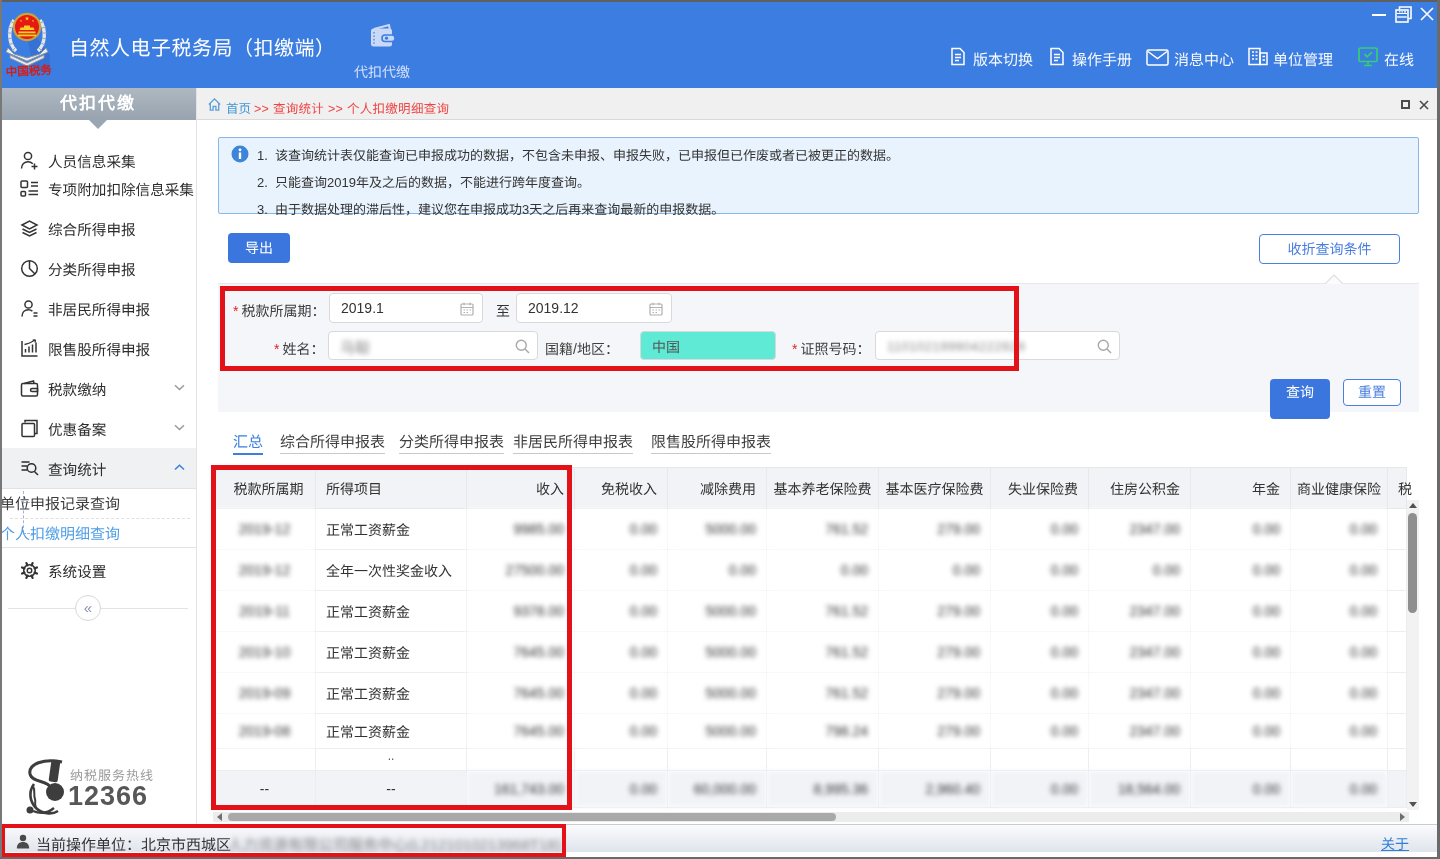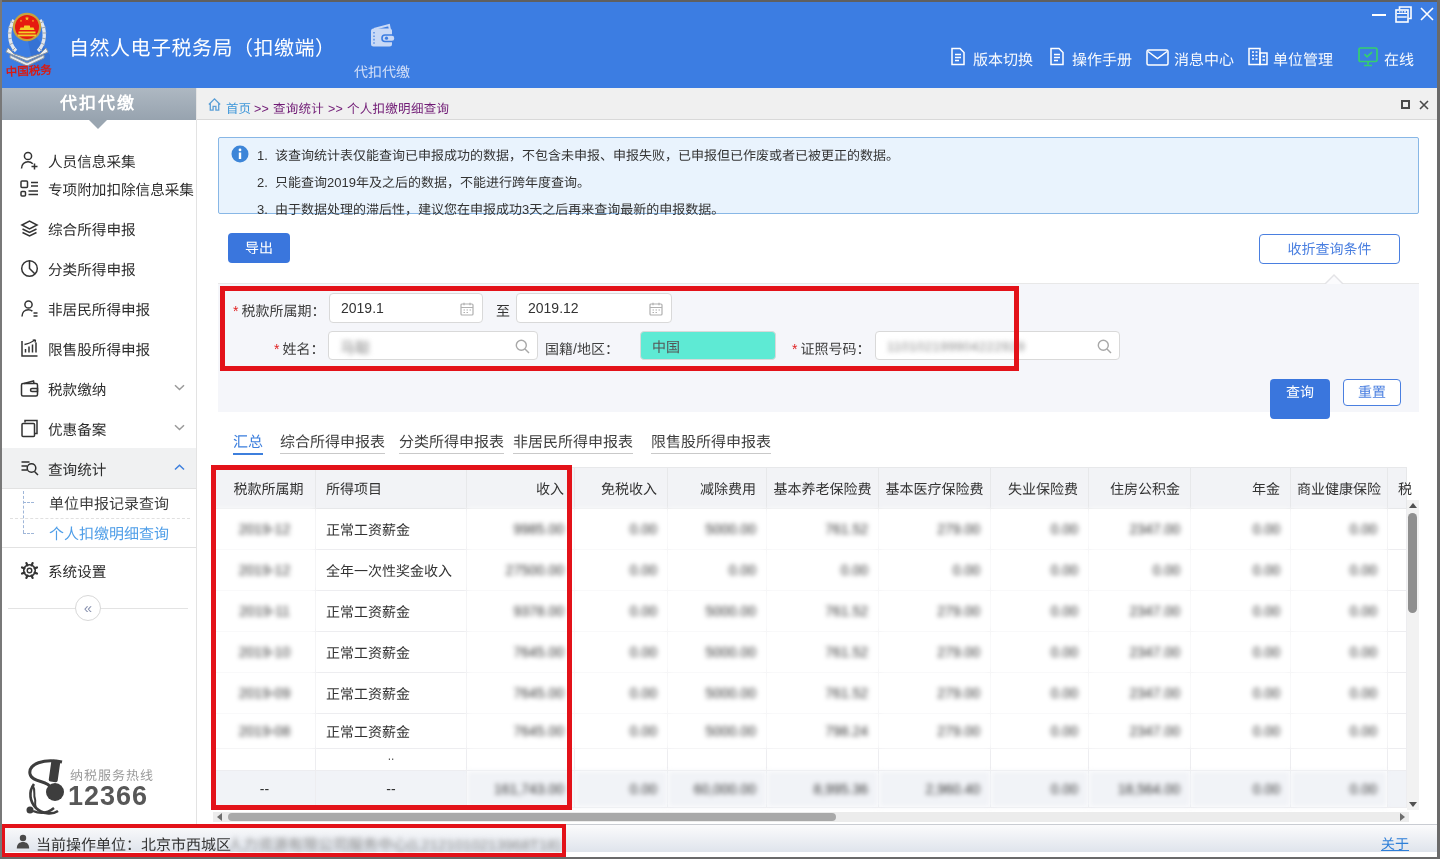--- a/index.html
+++ b/index.html
@@ -22,21 +22,21 @@
   .hico { position:absolute; color:rgba(255,255,255,.96); font-size:15px; z-index:6; }
 
   
   #sidebar { left:0; top:88px; width:197px; height:736px; background:#fff; border-right:1px solid #e3e3e3; z-index:4; }
   #side-head { left:0; top:88px; width:196px; height:32px; background:linear-gradient(#aeb8c2,#97a3af); color:#fff; font-size:17px; font-weight:bold; text-align:center; line-height:31px; letter-spacing:2px; }
   #side-notch { left:89px; top:120px; width:0; height:0; border-left:9px solid transparent; border-right:9px solid transparent; border-top:9px solid #9aa6b1; }
   .mi { position:absolute; left:0; width:196px; height:40px; z-index:6; }
   .mi > svg:first-of-type { position:absolute; left:19px; top:10px; }
   .mi .t { position:absolute; left:48px; top:50%; transform:translateY(-50%); font-size:14.6px; color:#2d2d2d; white-space:nowrap; }
   .mi .ch { position:absolute; left:auto; right:11px; top:16px; }
-  .sub { position:absolute; left:0; width:196px; height:31px; font-size:15px; color:#3c3c3c; line-height:31px; padding-left:49px; }
+  .sub { position:absolute; left:0; width:196px; height:31px; font-size:15px; color:#3c3c3c; line-height:31px; }
 
   
   #crumb { left:197px; top:88px; width:1243px; height:32px; background:#f0f0f0; border-bottom:1px solid #d9d9d9; z-index:4; font-size:14px; color:#333; }
 
   
   #content { left:197px; top:121px; width:1240px; height:703px; background:#fff; z-index:3; }
 
   
   #infobox { left:218px; top:137px; width:1201px; height:77px; background:#e9f3fd; border:1px solid #88b7e6; border-radius:2px; z-index:6; }
   #infobox .ln { position:absolute; left:59px; font-size:13px; color:#333; }
@@ -281,21 +281,21 @@
 </svg>
 <div class="abs" style="left:70px;top:765px;font-size:13px;color:#9b9b9b;letter-spacing:1px;z-index:6;">纳税服务热线</div>
 <div class="abs" style="left:68px;top:781px;font-size:27px;font-weight:bold;color:#575757;letter-spacing:1px;z-index:6;">12366</div>
 
 <div class="abs" id="crumb"></div>
 
 <svg class="abs" style="left:207px;top:97px;z-index:6;" width="15" height="15" viewBox="0 0 16 16">
     <path d="M2 8 L8 2 L14 8 M3.5 7 V14 H6.5 V10 H9.5 V14 H12.5 V7" fill="none" stroke="#5b9fd6" stroke-width="1.4"></path>
   </svg>
 <div class="abs" style="left:226px;top:98px;font-size:12.5px;color:#3e96d9;z-index:6;">首页</div>
-<div class="abs" style="left:254px;top:98px;font-size:12.5px;color:#701a75;z-index:6;letter-spacing:.3px;">&gt;&gt; 查询统计 &gt;&gt; 个人扣缴明细查询</div>
+<div class="abs" style="left:254px;top:98px;font-size:12.5px;color:#ef4444;z-index:6;letter-spacing:.3px;">&gt;&gt; 查询统计 &gt;&gt; 个人扣缴明细查询</div>
 <div class="abs" style="left:1401px;top:100px;width:9px;height:9px;border:2px solid #4a4a4a;z-index:6;"></div>
 <svg class="abs" style="left:1419px;top:100px;z-index:6;" width="10" height="10" viewBox="0 0 10 10">
     <path d="M1 1 L9 9 M9 1 L1 9" stroke="#4a4a4a" stroke-width="1.6"></path>
   </svg>
 
 <div class="abs" id="content"></div>
 
 <div class="abs" id="infobox">
   <svg style="position:absolute;left:12px;top:7px;" width="18" height="18" viewBox="0 0 18 18">
       <circle cx="9" cy="9" r="8.5" fill="#3d85d8"></circle>

